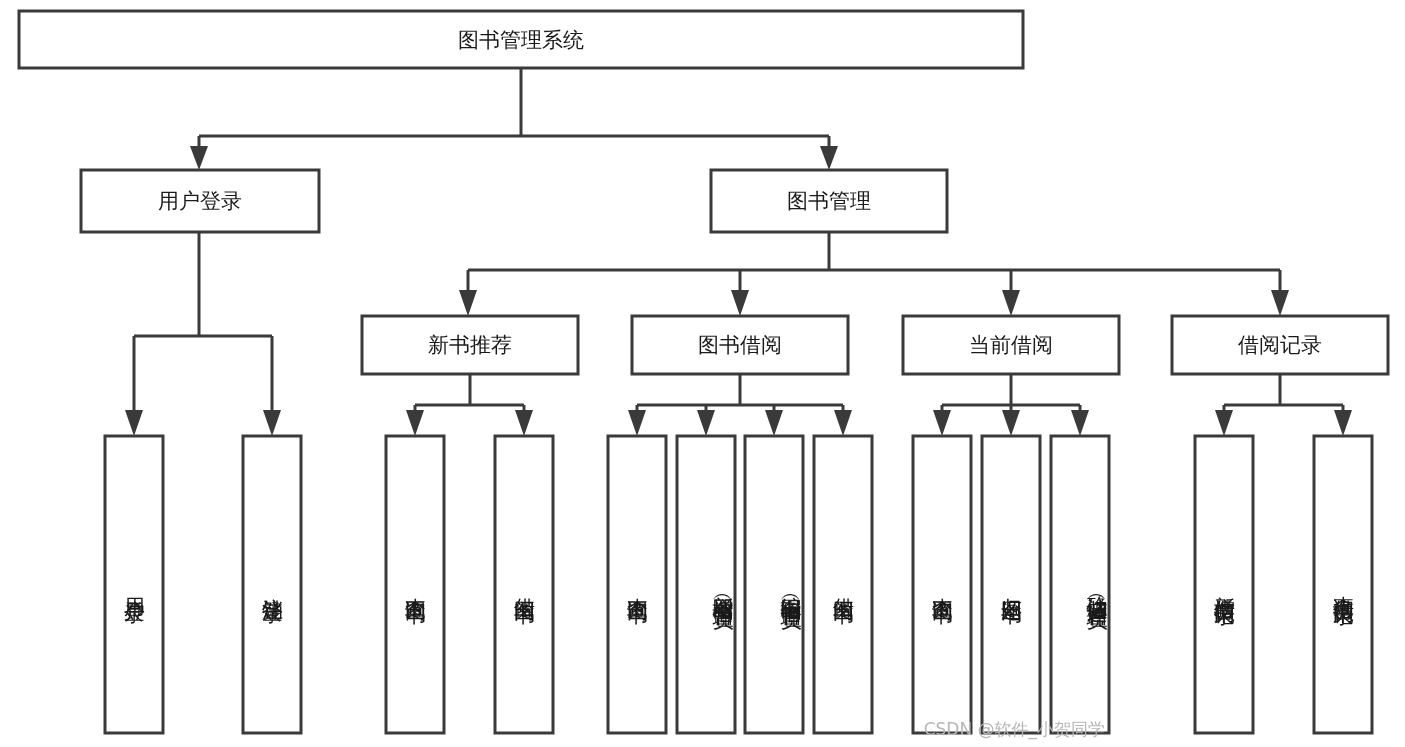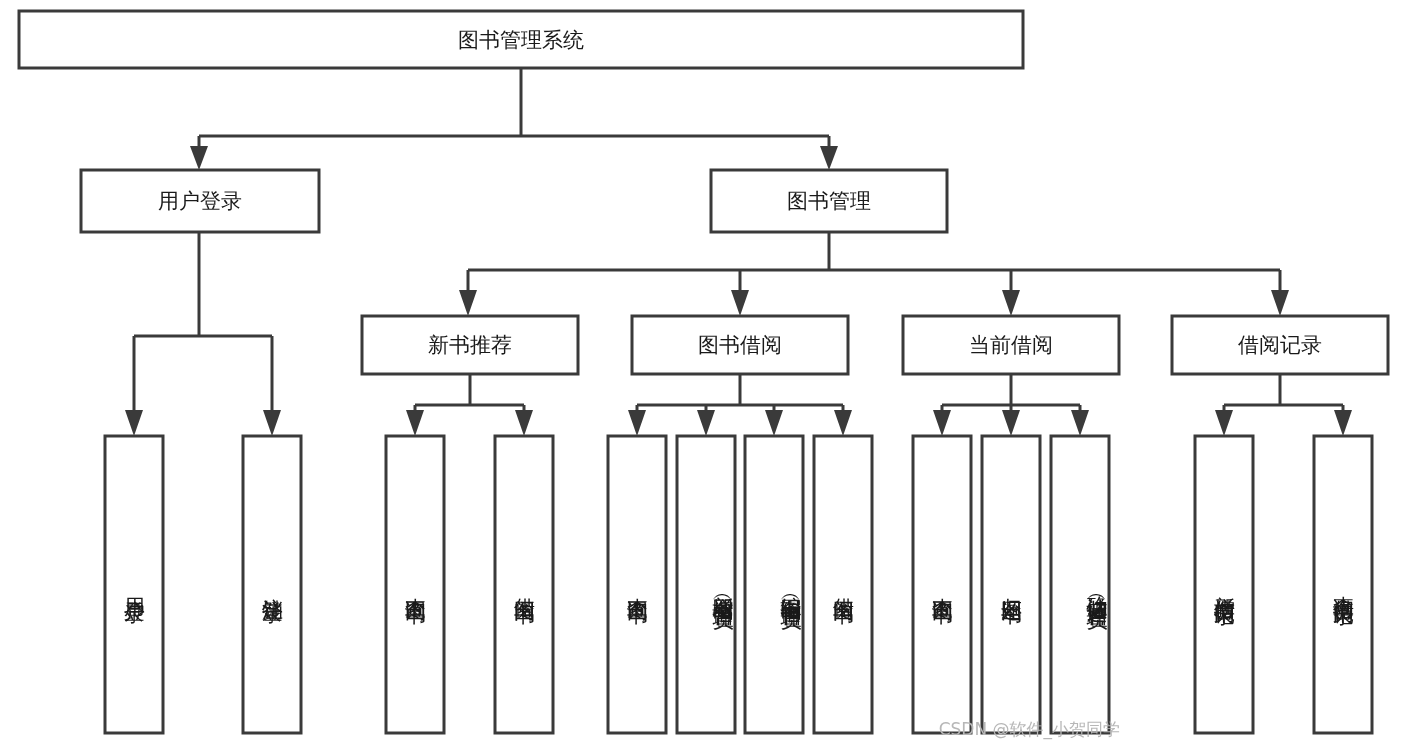--- a/index.html
+++ b/index.html
@@ -59,21 +59,21 @@
     color: #1a1a1a;
     letter-spacing: 2px;
     white-space: nowrap;
     display: flex;
     align-items: center;
     justify-content: center;
     pointer-events: none;
   }
   .watermark {
     position: absolute;
-    right: 5px;
+    right: 20px;
     bottom: 6px;
     font-family: "DejaVu Sans", "Liberation Sans", sans-serif;
     font-size: 17px;
     color: #b7b7b7;
     white-space: nowrap;
     user-select: none;
   }
 </style>
 </head>
 <body>

